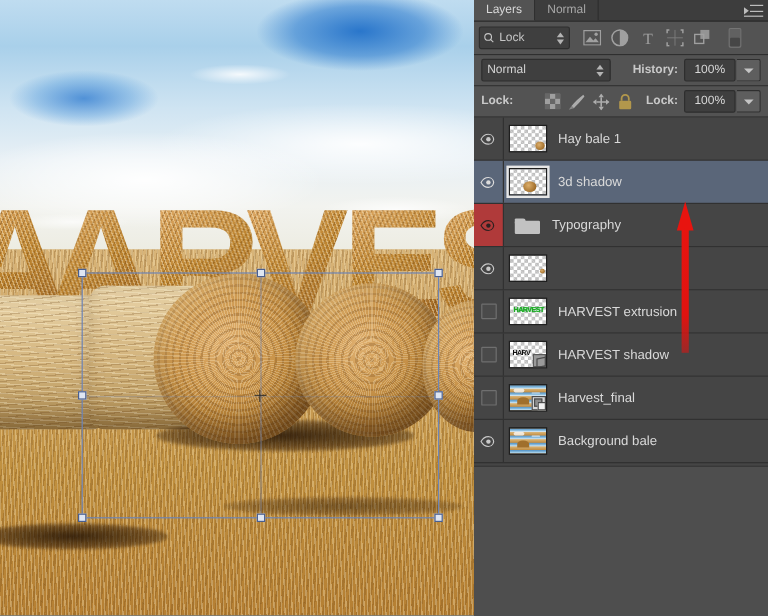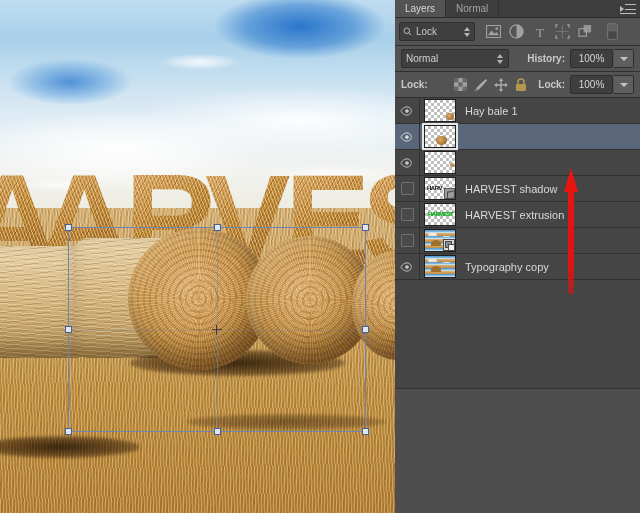--- a/index.html
+++ b/index.html
@@ -168,21 +168,21 @@
     width:20px;height:19px;background:#5e5e5e;border:1px solid #2e2e2e;border-left:none;
     border-radius:0 2px 2px 0;display:flex;align-items:center;justify-content:center;margin-left:1px;
   }
   .spin .c{width:0;height:0;border-left:4px solid transparent;border-right:4px solid transparent;border-top:4px solid #c4c4c4}
   .lock-label{font-size:10px;color:#c9c9c9;font-weight:bold;margin-right:23px}
   .lockicon{width:20px;height:18px;display:flex;align-items:center;justify-content:center;opacity:.72}
 
   
   .layers { background:#3c3c3c; }
   .lrow {
-    height:26px; display:flex; align-items:center;
+    height:36px; display:flex; align-items:center;
     border-bottom:1px solid #313131; position:relative; background:#454545;
   }
   .lrow.sel { background:#5a6679; }
   .eyecell {
     width:25px; height:100%; display:flex; align-items:center; justify-content:center;
     border-right:1px solid #313131;
   }
   .eyecell.red { background:#b03a3a; }
   .thumb {
     width:32px;height:23px;margin-left:4px;border:1px solid #1f1f1f;position:relative;overflow:hidden;
@@ -440,78 +440,92 @@
           <span class="eye-on">
             <svg width="14" height="10" viewBox="0 0 16 11">
                 <path d="M8 0.8 C3.5 0.8 1 5.5 1 5.5 S3.5 10.2 8 10.2 13 5.5 13 5.5 12.5 0.8 8 0.8Z" fill="none" stroke="#dcdcdc" stroke-width="1.1"></path>
                 <circle cx="8" cy="5.5" r="2.1" fill="#dcdcdc"></circle>
               </svg>
           </span>
         </div>
         <div class="thumb selthumb">
           <span class="tb-bale" style="left:11px;top:10px;width:11px;height:9px"></span>
         </div>
-      </div>
-
+        <span class="lname">3d shadow</span>
+      </div>
+
+      <div class="lrow">
+        <div class="eyecell red">
+          <span class="eye-on">
+            <svg width="14" height="10" viewBox="0 0 16 11">
+                <path d="M8 0.8 C3.5 0.8 1 5.5 1 5.5 S3.5 10.2 8 10.2 13 5.5 13 5.5 12.5 0.8 8 0.8Z" fill="none" stroke="#2d2020" stroke-width="1.1"></path>
+                <circle cx="8" cy="5.5" r="2.1" fill="#2d2020"></circle>
+              </svg>
+          </span>
+        </div>
+        <span class="folder"></span>
+        <span class="lname">Typography</span>
+      </div>
 
       <div class="lrow">
         <div class="eyecell">
           <span class="eye-on">
             <svg width="14" height="10" viewBox="0 0 16 11">
                 <path d="M8 0.8 C3.5 0.8 1 5.5 1 5.5 S3.5 10.2 8 10.2 13 5.5 13 5.5 12.5 0.8 8 0.8Z" fill="none" stroke="#c9c9c9" stroke-width="1.1"></path>
                 <circle cx="8" cy="5.5" r="2.1" fill="#c9c9c9"></circle>
               </svg>
           </span>
         </div>
         <div class="thumb">
           <span class="tb-bale" style="left:25px;top:11px;width:4px;height:4px"></span>
         </div>
       </div>
 
       <div class="lrow">
         <div class="eyecell">
           <span class="chk-off"></span>
         </div>
         <div class="thumb">
+          <span class="tb-text" style="color:#1faa1f;text-shadow:0 0 1px #0a3;">HARVEST</span>
+        </div>
+        <span class="lname">HARVEST extrusion</span>
+      </div>
+
+      <div class="lrow">
+        <div class="eyecell">
+          <span class="chk-off"></span>
+        </div>
+        <div class="thumb">
           <span class="tb-text" style="color:#101010;left:2px;">HARV</span>
           <span class="badge3d"></span>
         </div>
         <span class="lname">HARVEST shadow</span>
       </div>
 
       <div class="lrow">
         <div class="eyecell">
           <span class="chk-off"></span>
         </div>
-        <div class="thumb">
-          <span class="tb-text" style="color:#1faa1f;text-shadow:0 0 1px #0a3;">HARVEST</span>
-        </div>
-        <span class="lname">HARVEST extrusion</span>
-      </div>
-
-      <div class="lrow">
-        <div class="eyecell">
-          <span class="chk-off"></span>
-        </div>
         <div class="thumb thumb-photo">
           <span class="badgeSO"></span>
         </div>
+        <span class="lname">Harvest_final</span>
       </div>
 
       <div class="lrow">
         <div class="eyecell">
           <span class="eye-on">
             <svg width="14" height="10" viewBox="0 0 16 11">
                 <path d="M8 0.8 C3.5 0.8 1 5.5 1 5.5 S3.5 10.2 8 10.2 13 5.5 13 5.5 12.5 0.8 8 0.8Z" fill="none" stroke="#c9c9c9" stroke-width="1.1"></path>
                 <circle cx="8" cy="5.5" r="2.1" fill="#c9c9c9"></circle>
               </svg>
           </span>
         </div>
         <div class="thumb thumb-photo"></div>
-        <span class="lname">Typography copy</span>
+        <span class="lname">Background bale</span>
       </div>
 
     </div>
 
     <div class="panel-rest"></div>
 
     <div class="annot" style="left:169px;top:168px;">
       <span class="head"></span>
       <span class="shaft"></span>
     </div>

